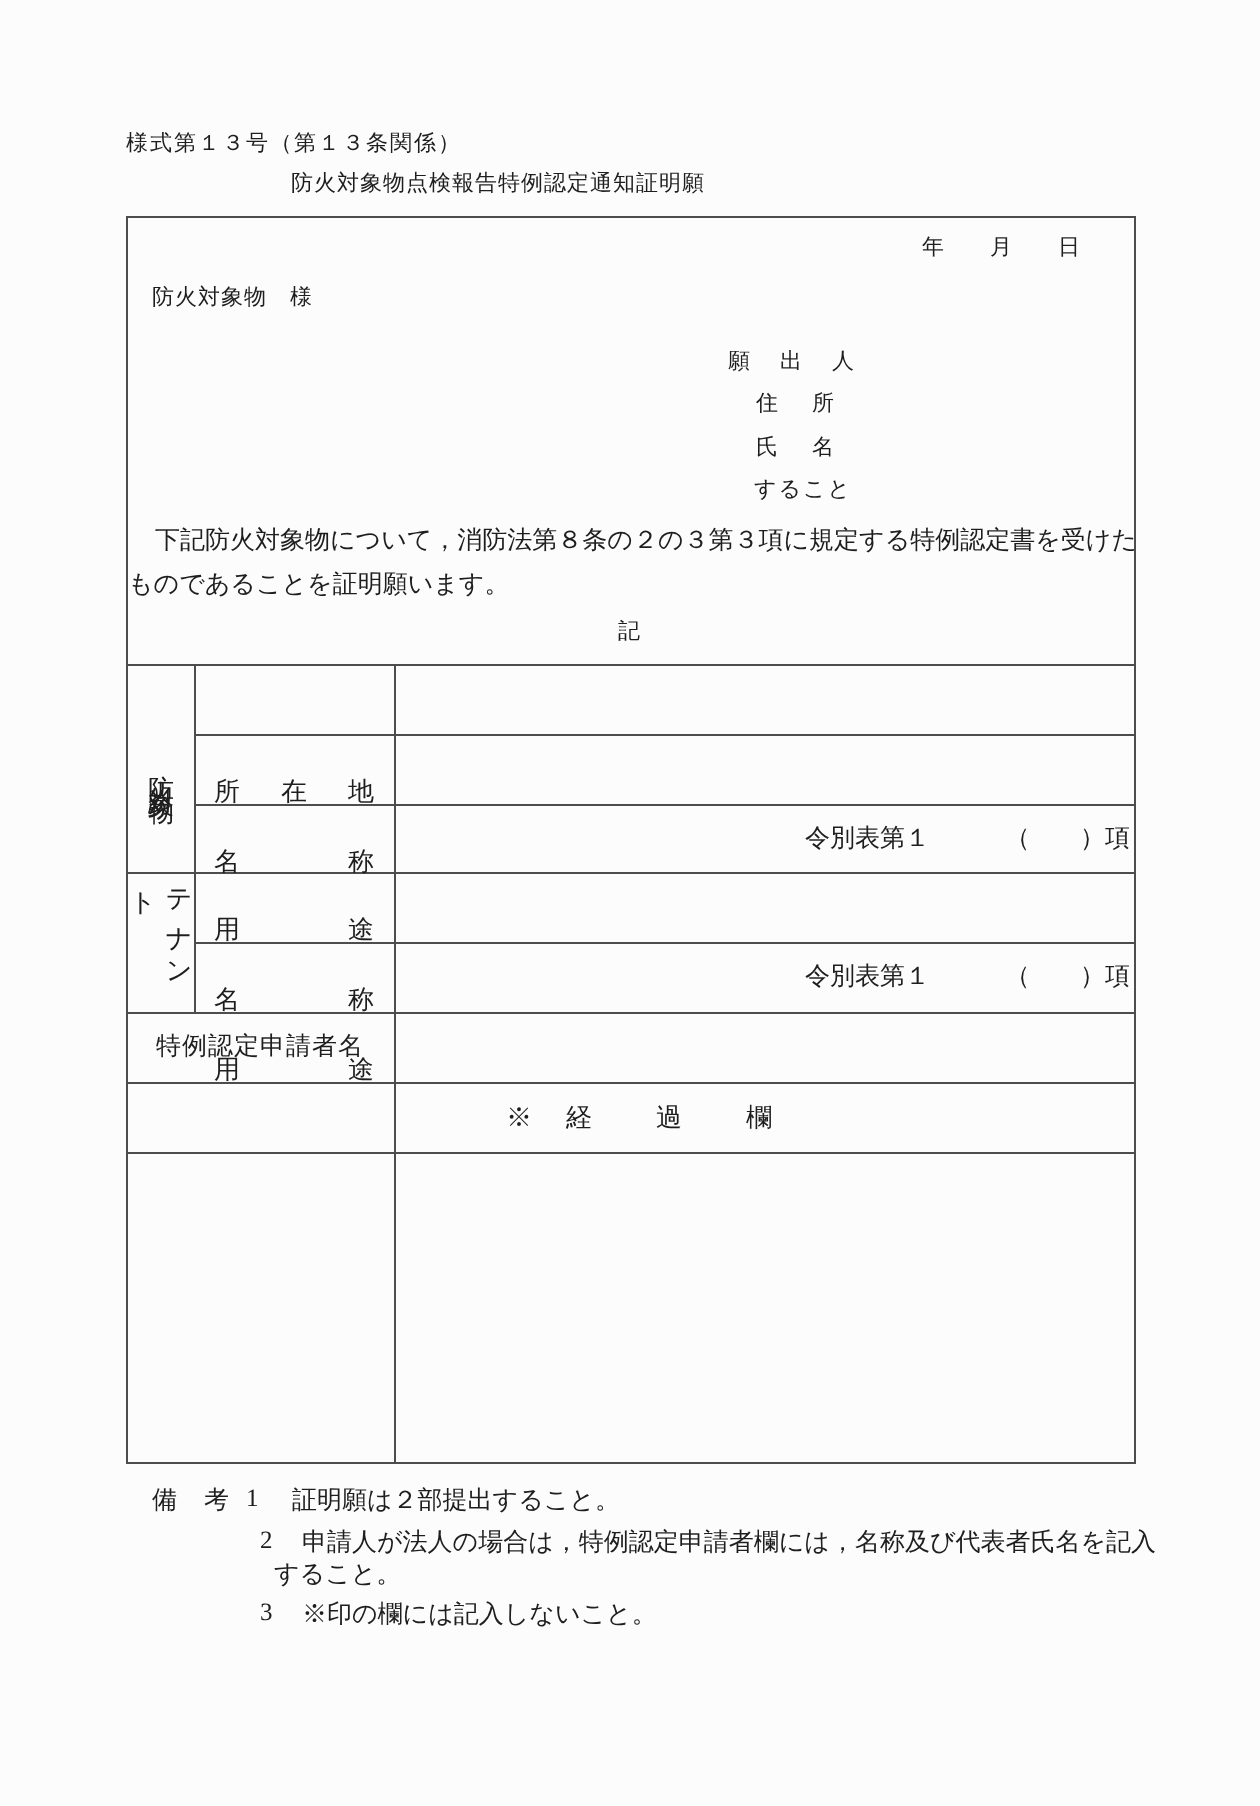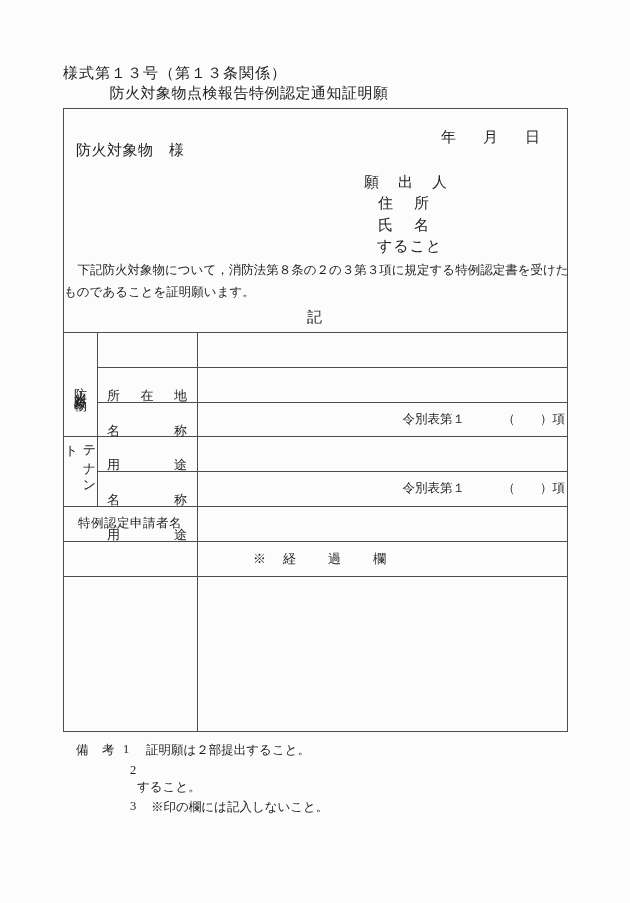--- a/index.html
+++ b/index.html
@@ -19,21 +19,21 @@
   .abs { position: absolute; white-space: pre; }
   .line { position: absolute; background: #4d4d4d; }
   #form-box {
     position: absolute;
     left: 63px; top: 108px;
     width: 503px; height: 622px;
     border: 1px solid #4d4d4d;
     background: transparent;
   }
   .fs13 { font-size: 13px; }
-  .fs135 { font-size: 15px; }
+  .fs135 { font-size: 11px; }
   .fs125 { font-size: 12.5px; text-align: right; }
   .just {
     text-align: justify;
     text-align-last: justify;
     white-space: normal;
     margin-top: 46px;
   }
   .vlabel {
     display: flex;
     align-items: center;
@@ -54,21 +54,21 @@
 </head>
 <body>
 
 <div id="page">
 
   <div class="abs fs135" style="left:63px; top:64px; letter-spacing:1px;">様式第１３号（第１３条関係）</div>
   <div class="abs fs135" style="left:0; top:84px; width:498px; text-align:center; letter-spacing:0.5px; white-space:normal;">防火対象物点検報告特例認定通知証明願</div>
 
   <div id="form-box"></div>
 
-  <div class="abs fs135" style="left:350px; top:116px; width:196px; text-align:right; letter-spacing:6px;margin-top:12px;">年　月　日</div>
+  <div class="abs fs135" style="left:350px; top:116px; width:196px; text-align:right; letter-spacing:6px;">年　月　日</div>
   <div class="abs fs135" style="left:76px; top:141px; letter-spacing:0.5px;">防火対象物　様</div>
   <div class="abs fs135" style="left:364px; top:173px; letter-spacing:2px;">願　出　人</div>
   <div class="abs fs135" style="left:378px; top:194px; letter-spacing:3px;">住　所</div>
   <div class="abs fs135" style="left:378px; top:216px; letter-spacing:3px;">氏　名</div>
   <div class="abs fs135" style="left:377px; top:237px; letter-spacing:1px;">すること</div>
 
   <div class="abs fs125" style="left:65px; top:262px;">　下記防火対象物について，消防法第８条の２の３第３項に規定する特例認定書を受けた</div>
   <div class="abs fs125" style="left:64px; top:284px;">ものであることを証明願います。</div>
   <div class="abs fs135" style="left:63px; top:308px; width:503px; text-align:center; white-space:normal;">記</div>
 
@@ -107,17 +107,18 @@
 
   <div class="cell fs13" style="left:197px; top:541px; width:378px; height:35px; line-height:35px; text-align:left; padding-left:36px; letter-spacing:2px;margin-left:20px;">※　経　　過　　欄</div>
 
   <div class="cell" style="left:63px; top:576px; width:134px; height:156px;"></div>
   <div class="cell" style="left:198px; top:576px; width:370px; height:156px;"></div>
 
   <div class="abs fs125" style="left:76px; top:742px; letter-spacing:0.5px;">備　考</div>
   <div class="abs fs125" style="left:123px; top:742px;">1</div>
   <div class="abs fs125" style="left:146px; top:742px;">証明願は２部提出すること。</div>
   <div class="abs fs125" style="left:130px; top:763px;">2</div>
+  <div class="abs fs125" style="left:151px; top:763px;">申請人が法人の場合は，特例認定申請者欄には，名称及び代表者氏名を記入</div>
   <div class="abs fs125" style="left:137px; top:779px;">すること。</div>
   <div class="abs fs125" style="left:130px; top:799px;">3</div>
   <div class="abs fs125" style="left:151px; top:799px;">※印の欄には記入しないこと。</div>
 
 </div>
 
 </body></html>

